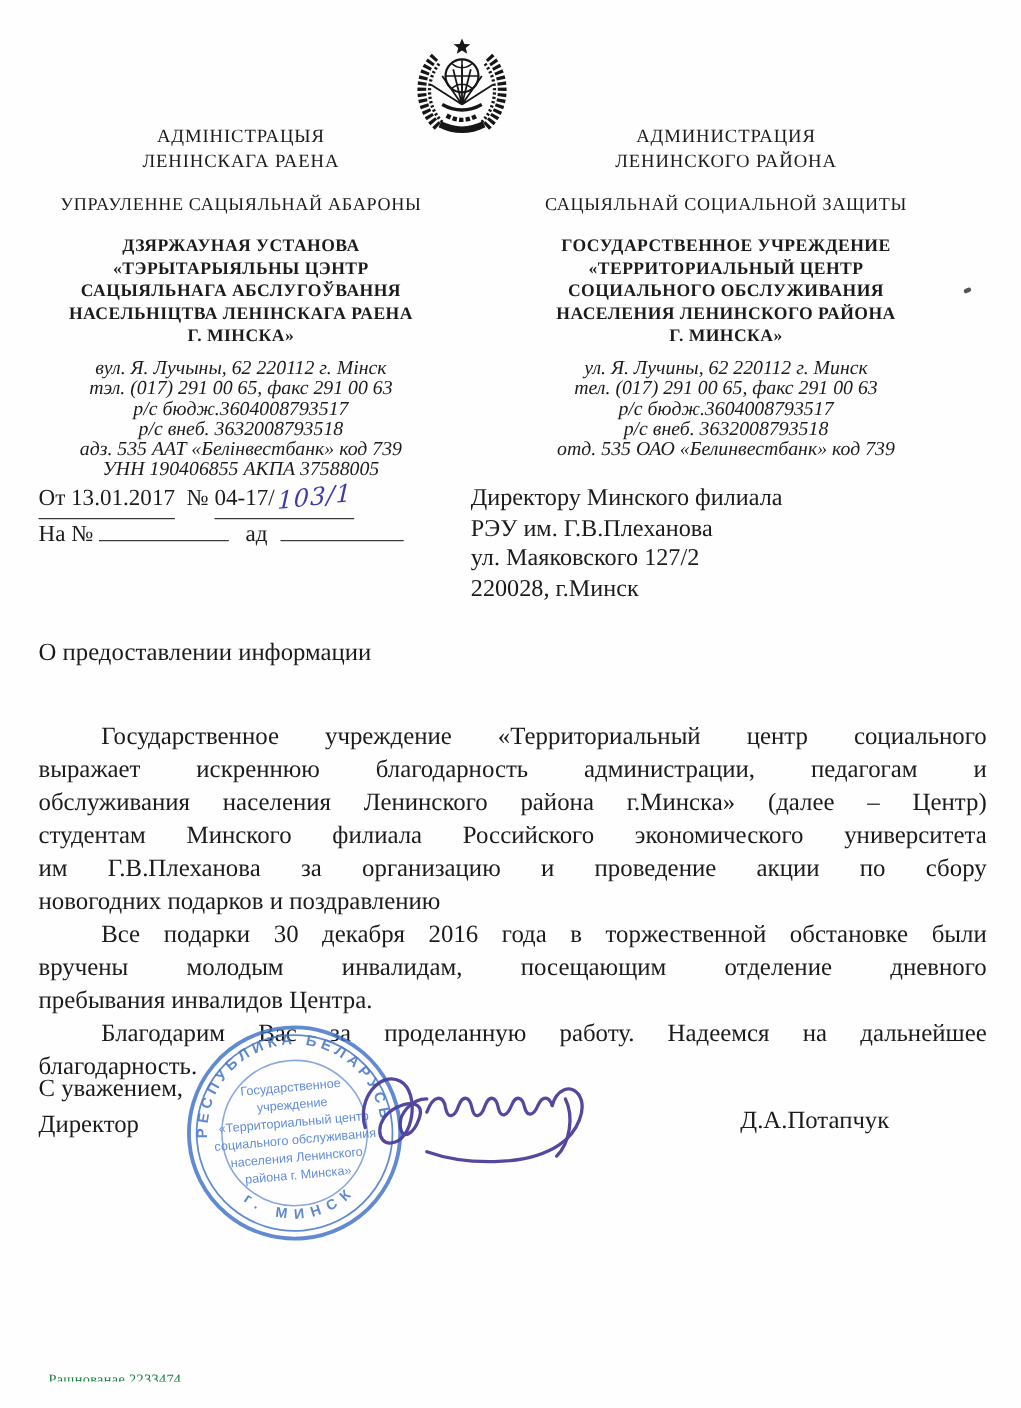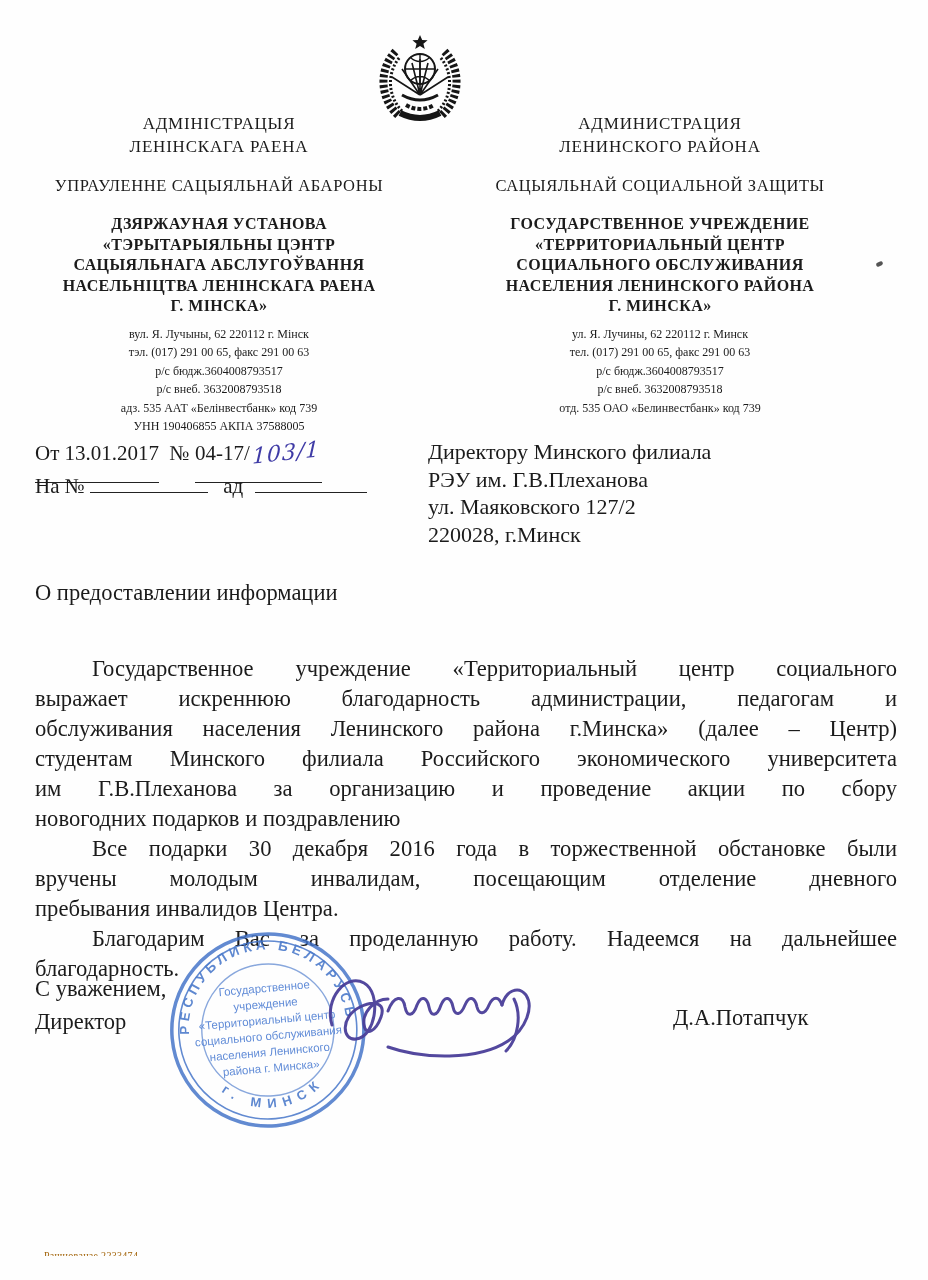--- a/index.html
+++ b/index.html
@@ -7,41 +7,41 @@
     position:relative;width:928px;height:1280px;background:#fefefe;
     font-family:"Liberation Serif","DejaVu Serif",serif;color:#1b1b1b;
     overflow:hidden;margin:0 auto;
   }
   .abs{position:absolute;}
   
   .col{width:366px;text-align:center;}
   .admin{font-size:17px;line-height:23px;letter-spacing:0.8px;font-weight:400;}
   .dept{font-size:16.5px;letter-spacing:0.6px;}
   .org{font-size:16px;font-weight:bold;line-height:20.5px;letter-spacing:0.4px;}
-  .addr{font-size:12px;line-height:18.6px;}
+  .addr{font-size:18px;line-height:18.6px;font-style:italic;}
   
   .ref{font-size:21px;}
-  .ref .u{border-bottom:1.6px solid #222;padding-bottom:17px;}
+  .ref .u{border-bottom:1.6px solid #222;padding-bottom:7px;}
   .blank{display:inline-block;border-bottom:1.6px solid #222;height:18px;vertical-align:baseline;}
   .hand{
     font-style:italic;color:#3f3ba6;font-size:22px;letter-spacing:1px;
     display:inline-block;transform:rotate(-6deg) skewX(-8deg);padding:0 2px;
     font-family:"DejaVu Serif",serif;
   }
   .addressee{font-size:22px;line-height:27.5px;}
   .subject{font-size:22.5px;}
   
   .body-text{width:862px;font-size:22.6px;}
   .bline{text-align:justify;text-align-last:justify;line-height:30px;white-space:normal;}
   .bline.last{text-align-last:left;}
   .bline.indent{text-indent:57px;}
   .closing{font-size:22.5px;line-height:33px;}
   .signer{font-size:22.5px;}
   .footer-clip{height:11px;overflow:hidden;}
-  .footer-text{font-size:10px;color:#a16207;letter-spacing:0.3px;}
+  .footer-text{font-size:13px;color:#15803d;letter-spacing:0.3px;}
   .speck{width:7px;height:4px;background:#2a2a2a;border-radius:2px;transform:rotate(-25deg);opacity:.8;}
   .stamp-wrap{opacity:.92;transform:rotate(-5deg);}
 </style>
 </head>
 <body>
 
 <div class="page">
 
   <svg class="abs" style="left:372px;top:31px;" width="96" height="94" viewBox="0 0 96 94">
     <g stroke="#161616" fill="none">

